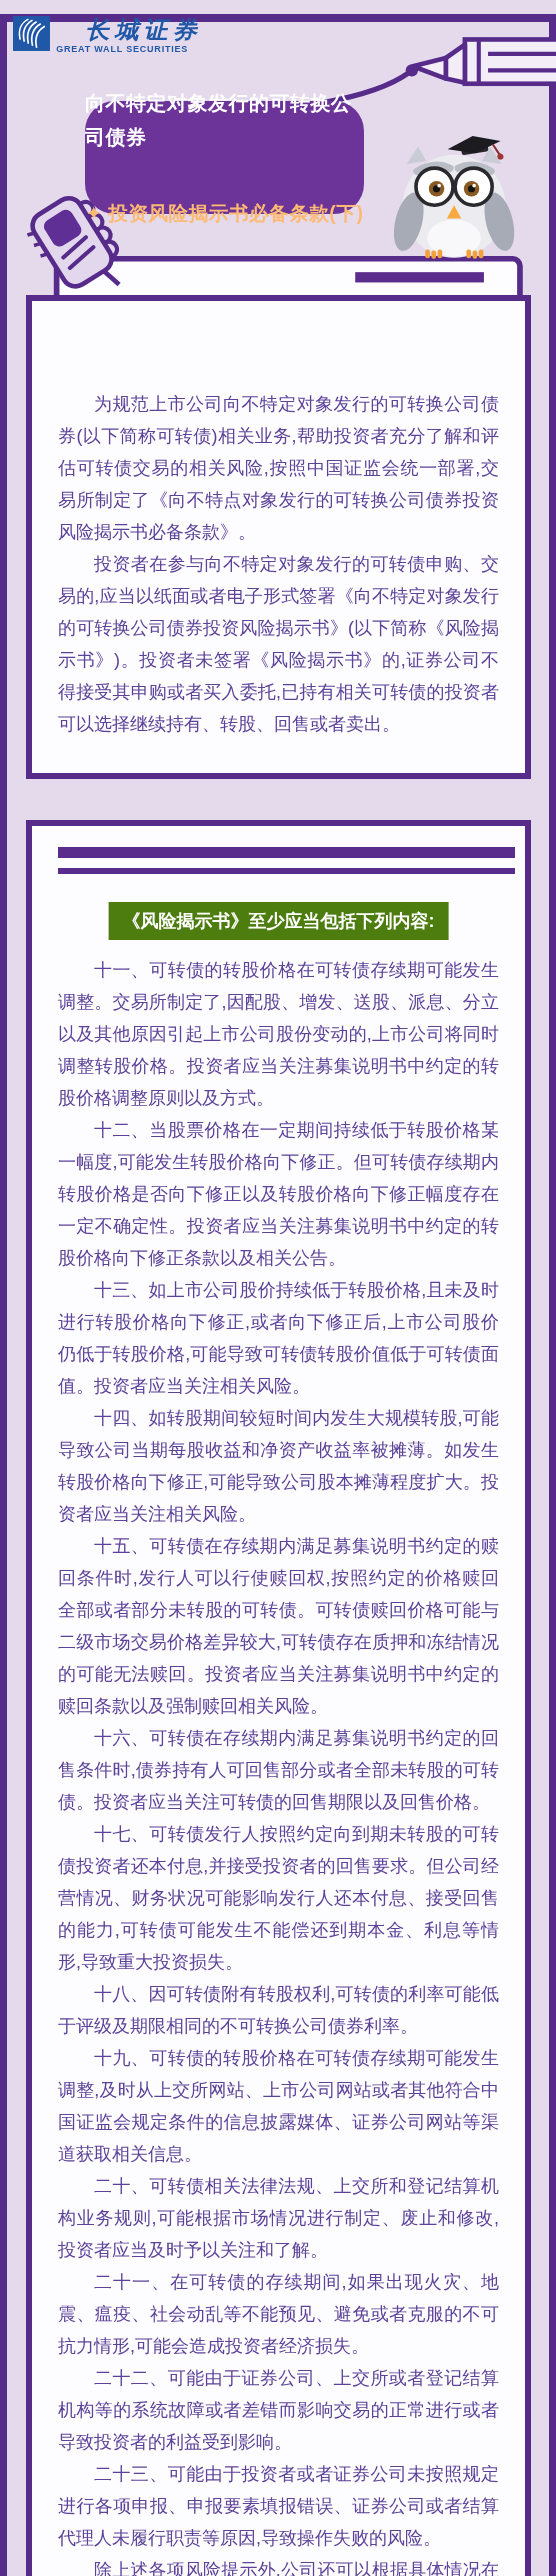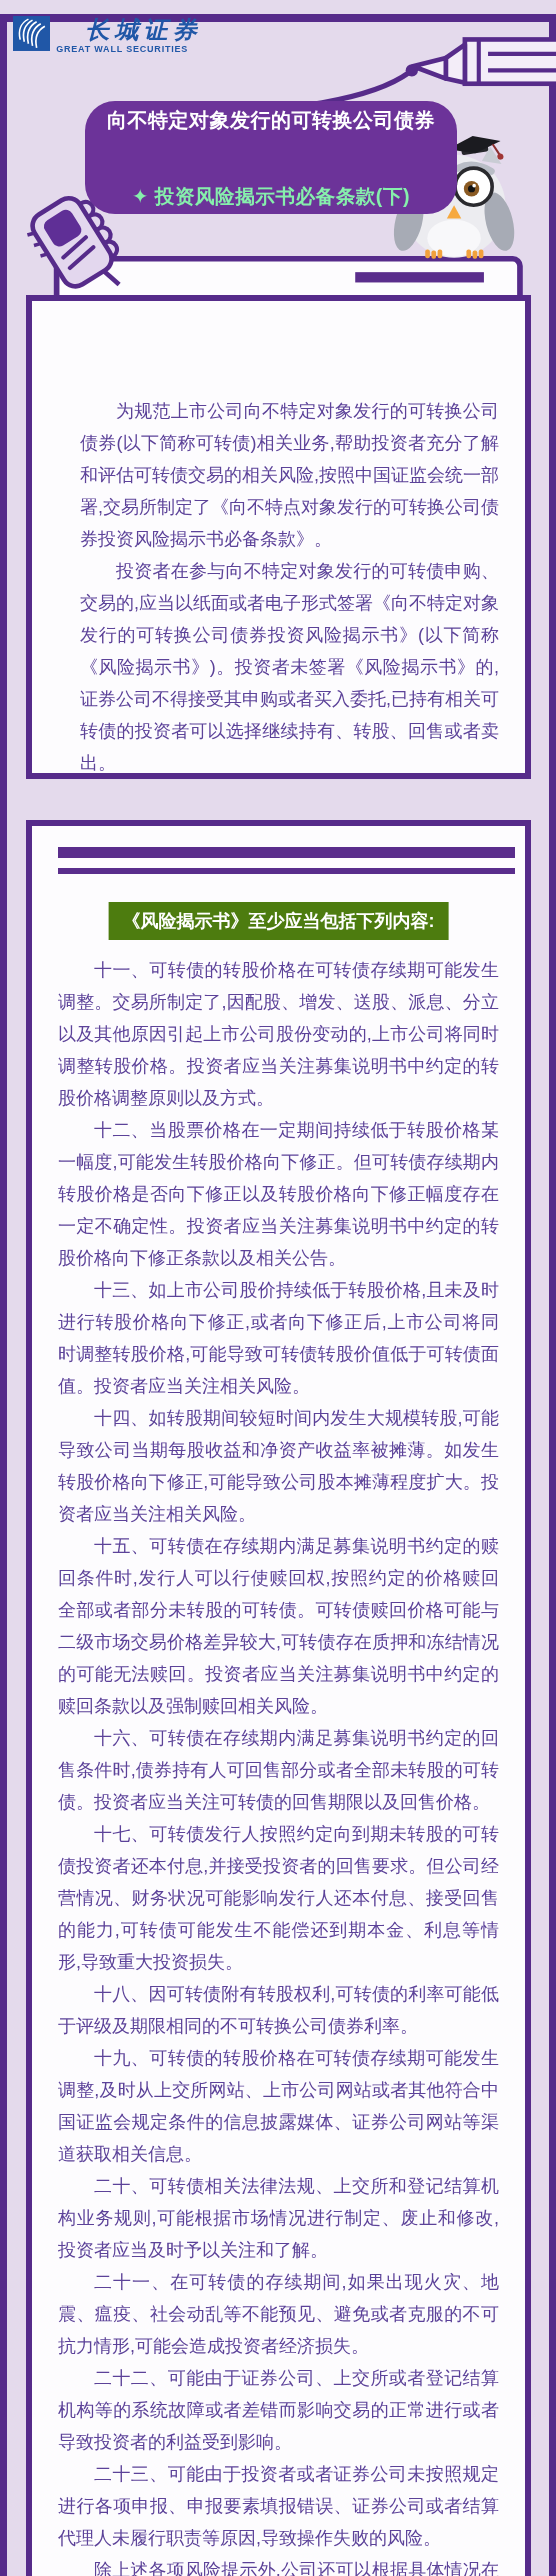--- a/index.html
+++ b/index.html
@@ -16,38 +16,38 @@
 
   
   .logo-wrap{position:absolute;left:13px;top:15.5px;display:flex;}
   .logo-mark{width:37px;height:35px;}
   .logo-text{margin-left:6.2px;}
   .logo-cn{color:#2057A7;font-weight:bold;font-size:24px;letter-spacing:5.2px;line-height:27px;font-style:italic;margin-left:29px;}
   .logo-en{color:#2057A7;font-weight:bold;font-size:9px;letter-spacing:0.8px;line-height:13.4px;}
 
   
   .badge{
-    position:absolute;left:85px;top:101px;width:372px;height:113px;
+    position:absolute;left:85px;top:101px;width:279px;height:113px;
     background:#6C3399;border-radius:30px;display:flex;flex-direction:column;
     justify-content:center;align-items:center;z-index:3;
   }
   .badge .l1{color:#fff;font-weight:bold;font-size:20px;letter-spacing:0.5px;line-height:34px;}
-  .badge .l2{color:#86efac;font-weight:bold;font-size:19.6px;letter-spacing:0.5px;line-height:31px;margin-top:44px;}
+  .badge .l2{color:#fdba74;font-weight:bold;font-size:19.6px;letter-spacing:0.5px;line-height:31px;margin-top:44px;}
 
   svg.decor{position:absolute;left:0;top:0;pointer-events:none;}
 
   
   .card{position:absolute;left:26px;width:505px;background:#FDFCFE;border:6.7px solid #562B8A;box-sizing:border-box;}
   .card1{top:295px;height:484px;z-index:1;}
   .card2{top:820px;height:1833px;}
 
   .body-copy{color:#5C4299;font-size:18px;line-height:32px;text-align:justify;}
   .body-copy p{margin:0;text-indent:2em;}
 
-  .card1 .body-copy{position:absolute;left:26px;right:26px;top:94px;margin-left:22px;}
+  .card1 .body-copy{position:absolute;left:26px;right:26px;top:87px;}
 
   .bar{position:absolute;background:#5A2D8C;}
   .bar.b1{left:26px;top:20.6px;width:457px;height:11.3px;}
   .bar.b2{left:26px;top:42px;width:457px;height:5.7px;}
 
   .section-head{
     position:absolute;left:50%;transform:translateX(-50%);top:76px;
     background:#4d7c0f;color:#fff;font-weight:bold;font-size:18px;
     padding:7.2px 14.4px;white-space:nowrap;z-index:2;
   }
@@ -167,21 +167,21 @@
     </div>
   </div>
 
   <div class="card card2">
     <div class="bar b1"></div>
     <div class="bar b2"></div>
     <div class="section-head">《风险揭示书》至少应当包括下列内容:</div>
     <div class="items body-copy">
         <p>十一、可转债的转股价格在可转债存续期可能发生调整。交易所制定了,因配股、增发、送股、派息、分立以及其他原因引起上市公司股份变动的,上市公司将同时调整转股价格。投资者应当关注募集说明书中约定的转股价格调整原则以及方式。</p>
         <p>十二、当股票价格在一定期间持续低于转股价格某一幅度,可能发生转股价格向下修正。但可转债存续期内转股价格是否向下修正以及转股价格向下修正幅度存在一定不确定性。投资者应当关注募集说明书中约定的转股价格向下修正条款以及相关公告。</p>
-        <p>十三、如上市公司股价持续低于转股价格,且未及时进行转股价格向下修正,或者向下修正后,上市公司将同时调整转股价格,可能导致可转债转股价值低于可转债面值。投资者应当关注相关风险。</p>
+        <p>十三、如上市公司股价持续低于转股价格,且未及时进行转股价格向下修正,或者向下修正后,上市公司股价仍低于转股价格,可能导致可转债转股价值低于可转债面值。投资者应当关注相关风险。</p>
         <p>十四、如转股期间较短时间内发生大规模转股,可能导致公司当期每股收益和净资产收益率被摊薄。如发生转股价格向下修正,可能导致公司股本摊薄程度扩大。投资者应当关注相关风险。</p>
         <p>十五、可转债在存续期内满足募集说明书约定的赎回条件时,发行人可以行使赎回权,按照约定的价格赎回全部或者部分未转股的可转债。可转债赎回价格可能与二级市场交易价格差异较大,可转债存在质押和冻结情况的可能无法赎回。投资者应当关注募集说明书中约定的赎回条款以及强制赎回相关风险。</p>
         <p>十六、可转债在存续期内满足募集说明书约定的回售条件时,债券持有人可回售部分或者全部未转股的可转债。投资者应当关注可转债的回售期限以及回售价格。</p>
         <p>十七、可转债发行人按照约定向到期未转股的可转债投资者还本付息,并接受投资者的回售要求。但公司经营情况、财务状况可能影响发行人还本付息、接受回售的能力,可转债可能发生不能偿还到期本金、利息等情形,导致重大投资损失。</p>
         <p>十八、因可转债附有转股权利,可转债的利率可能低于评级及期限相同的不可转换公司债券利率。</p>
         <p>十九、可转债的转股价格在可转债存续期可能发生调整,及时从上交所网站、上市公司网站或者其他符合中国证监会规定条件的信息披露媒体、证券公司网站等渠道获取相关信息。</p>
         <p>二十、可转债相关法律法规、上交所和登记结算机构业务规则,可能根据市场情况进行制定、废止和修改,投资者应当及时予以关注和了解。</p>
         <p>二十一、在可转债的存续期间,如果出现火灾、地震、瘟疫、社会动乱等不能预见、避免或者克服的不可抗力情形,可能会造成投资者经济损失。</p>
         <p>二十二、可能由于证券公司、上交所或者登记结算机构等的系统故障或者差错而影响交易的正常进行或者导致投资者的利益受到影响。</p>
         <p>二十三、可能由于投资者或者证券公司未按照规定进行各项申报、申报要素填报错误、证券公司或者结算代理人未履行职责等原因,导致操作失败的风险。</p>

